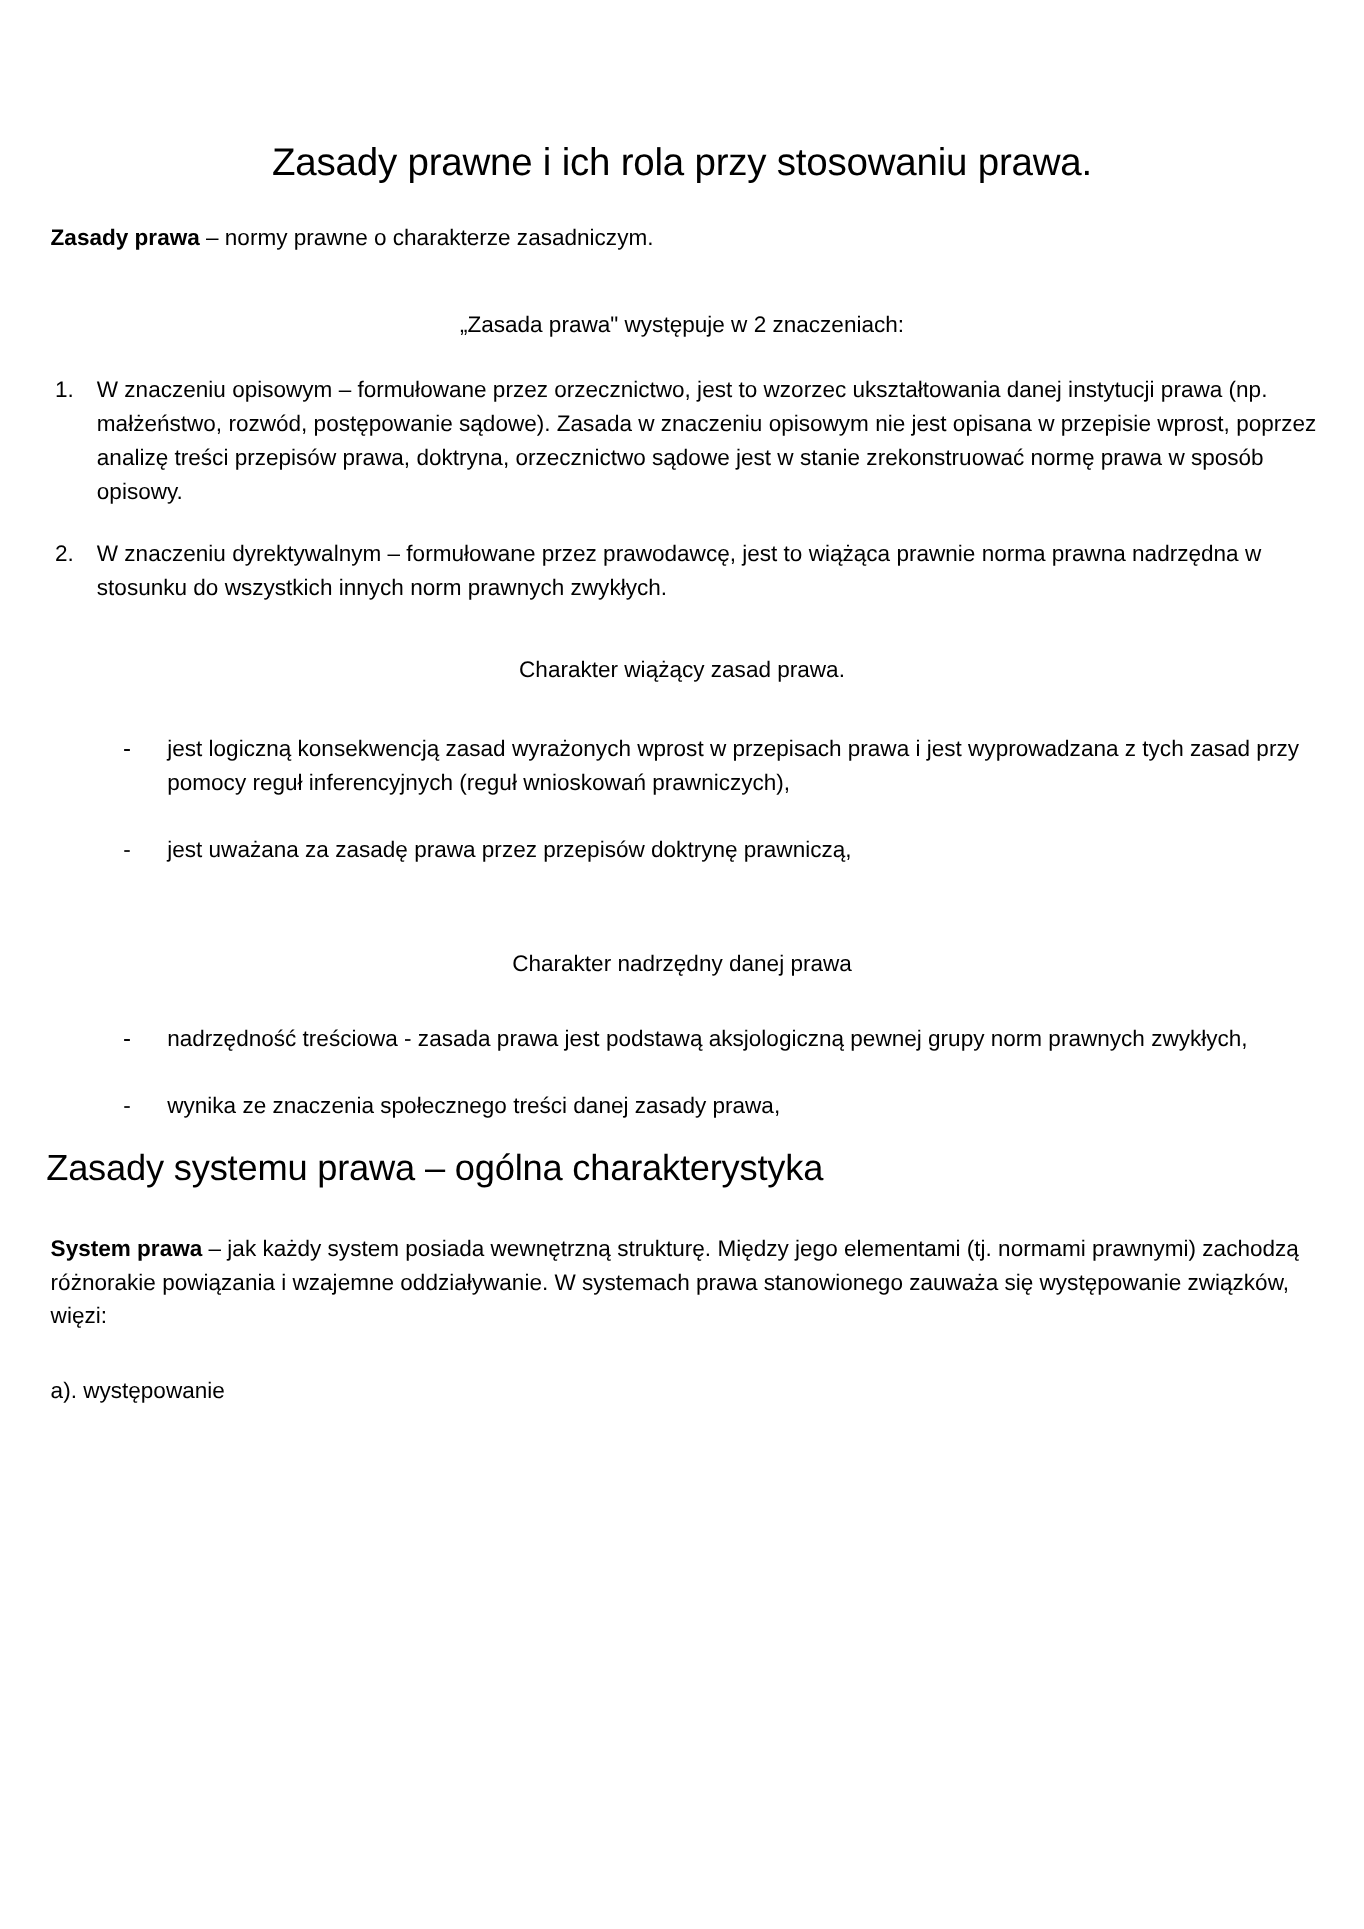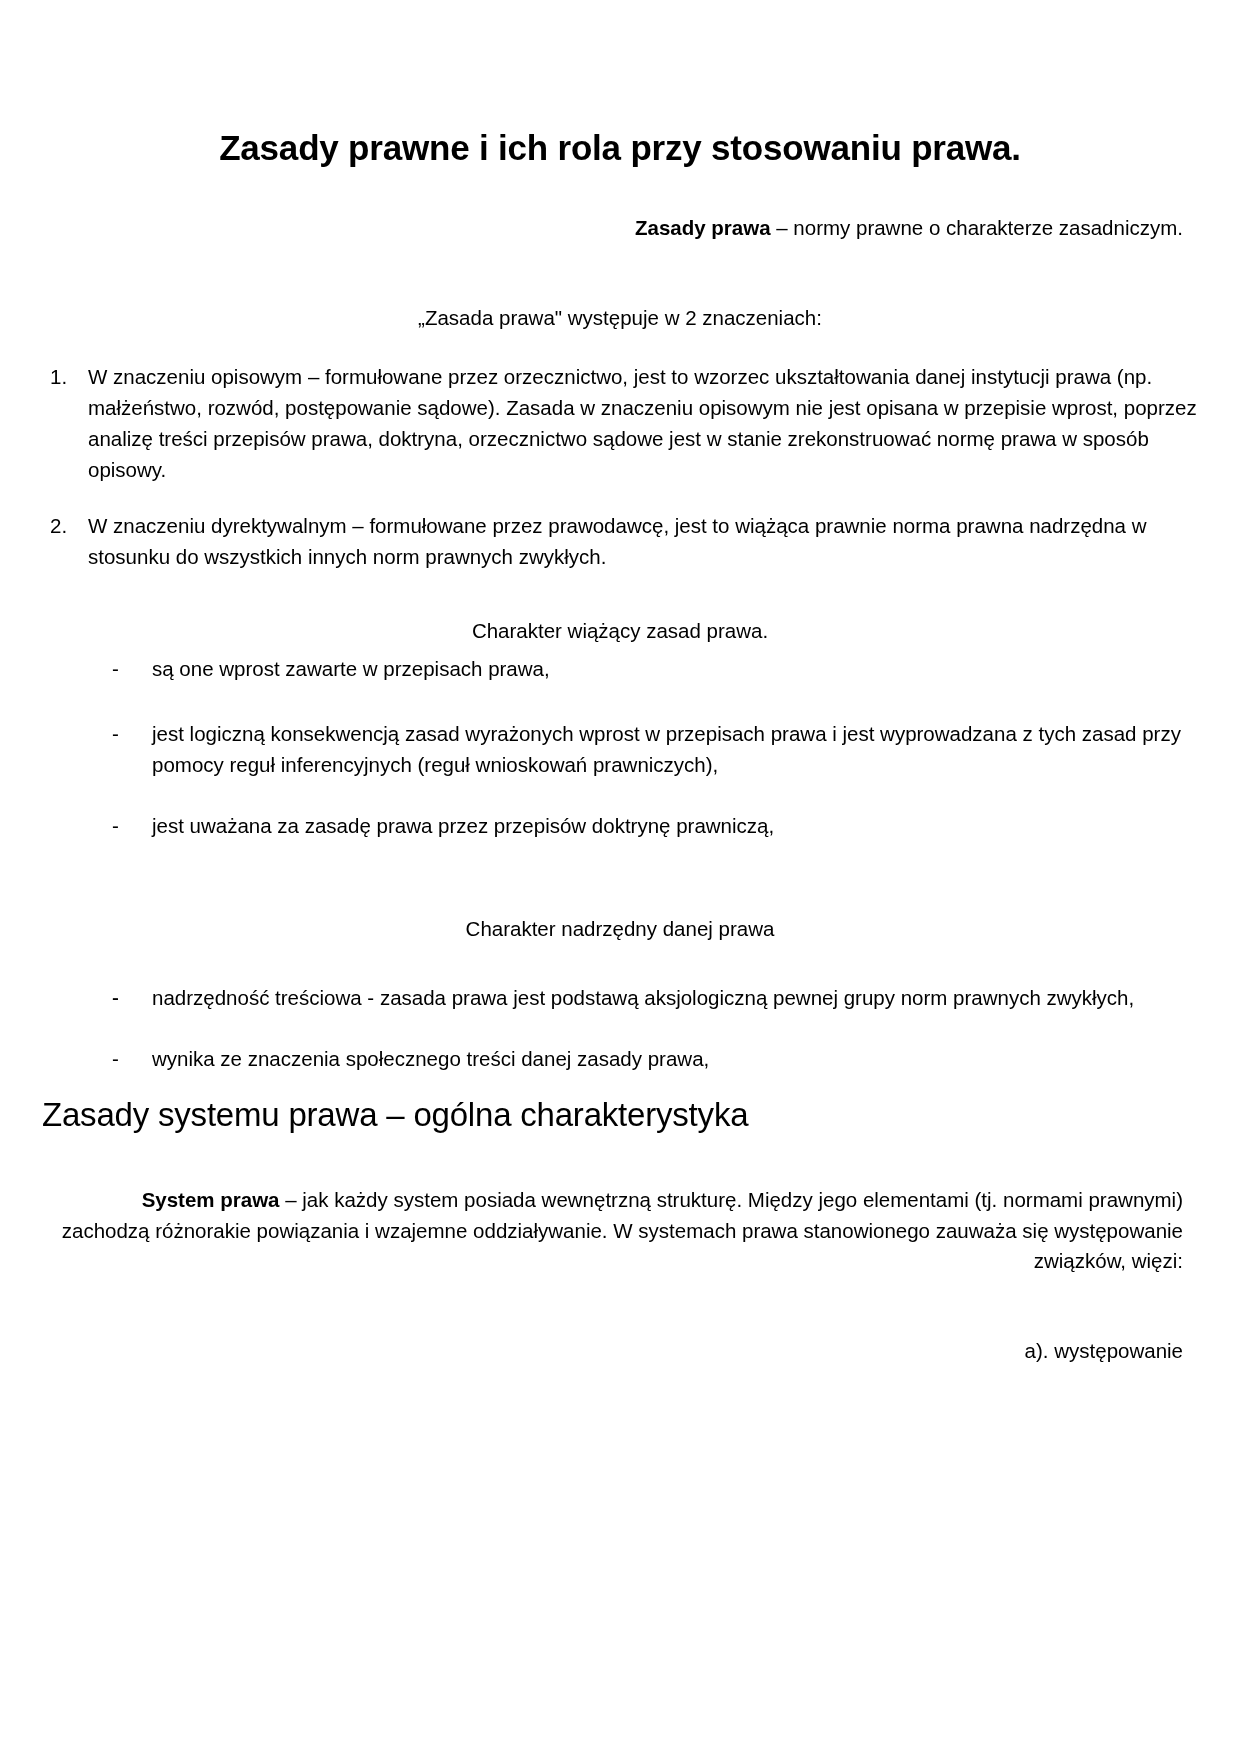--- a/index.html
+++ b/index.html
@@ -20,21 +20,21 @@
     background: #ffffff;
     box-sizing: border-box;
     padding: 0 42px;
     overflow: hidden;
   }
 
   
   .doc-title {
     text-align: center;
     font-size: 35px;
-    font-weight: 700;
+    font-weight: 400;
     letter-spacing: -0.2px;
     margin: 0;
     padding-top: 128px;
     line-height: 1.15;
   }
   .section-title {
     text-align: left;
     font-size: 33px;
     font-weight: 400;
     letter-spacing: -0.2px;
@@ -48,22 +48,22 @@
     font-size: 20.5px;
     font-weight: normal;
     margin: 0;
     line-height: 1.35;
   }
 
   
   .para {
     font-size: 20.5px;
     line-height: 1.48;
-    margin: 15px;
-    text-align: right;
+    margin: 4px;
+    text-align: left;
   }
   .para b { font-weight: bold; }
 
   .centered-quote {
     font-size: 20.5px;
     line-height: 1.45;
     margin: 0;
     text-align: center;
   }
 
@@ -145,21 +145,20 @@
 
   <div class="spacer-lg"></div>
 
   <h2 class="sub-heading">Charakter wiążący zasad prawa.</h2>
 
   <div class="spacer-xs"></div>
 
   <ul class="dash-list tight">
     <li>
       <span class="dash-marker">-</span>
-      <span>są one wprost zawarte w przepisach prawa,</span>
     </li>
     <li>
       <span class="dash-marker">-</span>
       <span>jest logiczną konsekwencją zasad wyrażonych wprost w przepisach prawa i jest wyprowadzana z tych zasad przy pomocy reguł inferencyjnych (reguł wnioskowań prawniczych),</span>
     </li>
     <li>
       <span class="dash-marker">-</span>
       <span>jest uważana za zasadę prawa przez przepisów doktrynę prawniczą,</span>
     </li>
   </ul>

